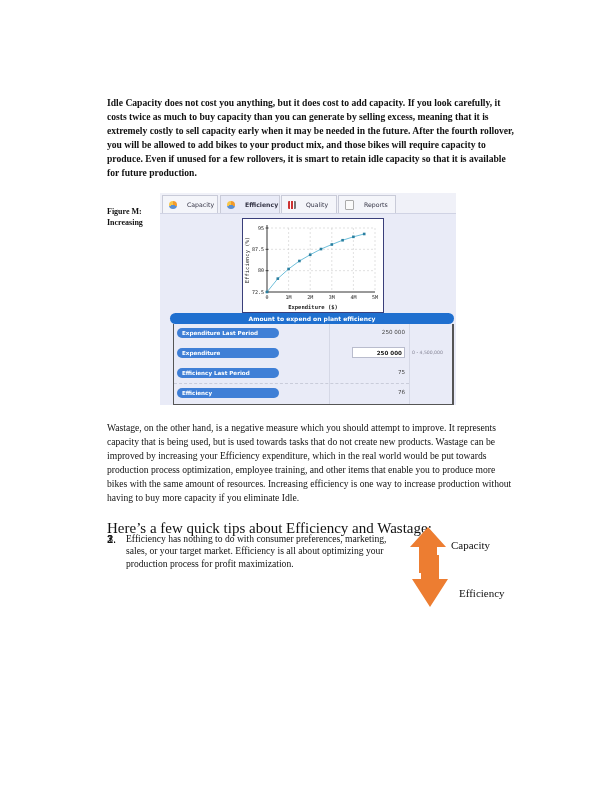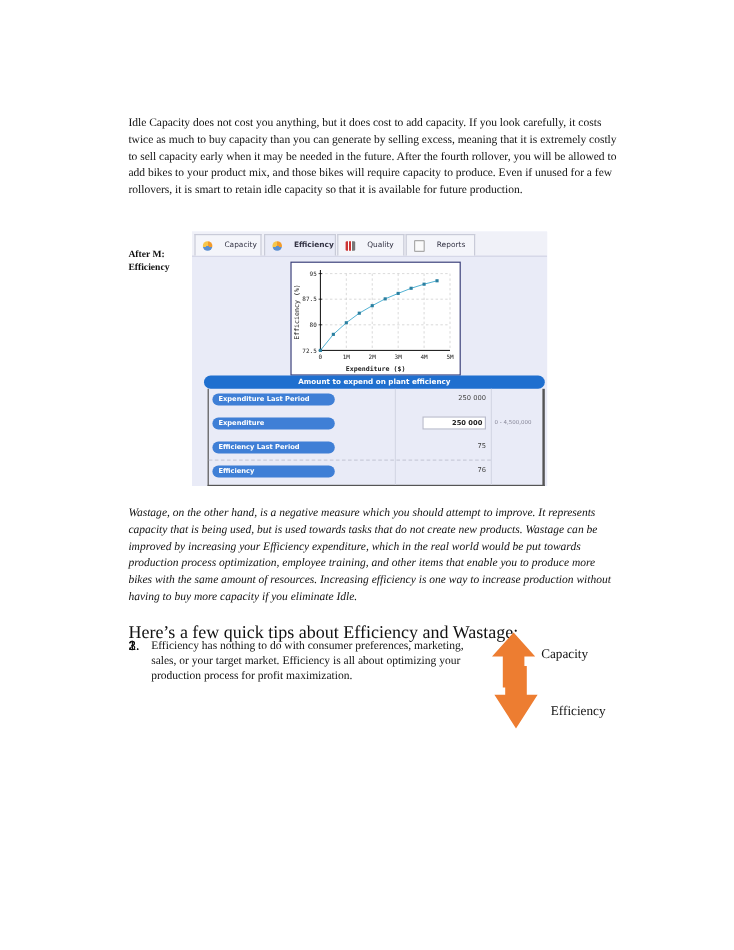--- a/index.html
+++ b/index.html
@@ -1,20 +1,20 @@
 <!DOCTYPE html>
 <html><head>
 <meta charset="utf-8">
 <style>
   html, body { margin:0; padding:0; }
   body { width:612px; height:792px; background:#ffffff; position:relative; overflow:hidden;
          font-family:"Liberation Serif", serif; color:#111; }
   .para { position:absolute; left:107px; width:408px; font-size:9.6px; line-height:14.1px; margin:0; }
-  #p1 { top:96px; }
-  #p2 { top:421px;font-style:italic; }
+  #p1 { top:96px;font-weight:bold; }
+  #p2 { top:421px; }
   .caption { position:absolute; left:107px; top:206px; font-size:8px; line-height:11px; font-weight:bold; width:50px; }
 
   
   .ui { position:absolute; left:160px; top:193px; width:296px; height:212px; background:#e9ebf7; overflow:hidden;
         font-family:"DejaVu Sans", sans-serif; }
   .tabs { position:absolute; left:0; top:0; right:0; height:20px; background:#f0f1f8; border-bottom:1px solid #d0d3e4; }
   .tab { position:absolute; top:2px; height:18px; border:1px solid #c9cbd8; border-bottom:none; background:#f4f5fa;
          font-size:6.2px; color:#334; display:flex; align-items:center; box-sizing:border-box; padding-left:6px; }
   .tab.active { background:#e9ebf7; font-weight:bold; }
   .tab .ic { width:8px; height:8px; border-radius:50%; margin-right:10px; flex:none; }
@@ -48,21 +48,21 @@
   .arrows { position:absolute; left:408px; top:525px; width:50px; height:84px; }
   .arrow-label { position:absolute; font-size:11px; font-family:"Liberation Serif", serif; }
   #lbl-cap { left:451px; top:539px; }
   #lbl-eff { left:459px; top:587px; }
 </style>
 </head>
 <body>
 
 <p class="para" id="p1">Idle Capacity does not cost you anything, but it does cost to add capacity. If you look carefully, it costs twice as much to buy capacity than you can generate by selling excess, meaning that it is extremely costly to sell capacity early when it may be needed in the future. After the fourth rollover, you will be allowed to add bikes to your product mix, and those bikes will require capacity to produce. Even if unused for a few rollovers, it is smart to retain idle capacity so that it is available for future production.</p>
 
-<div class="caption">After M: Efficiency</div>
+<div class="caption">Figure M: Increasing</div>
 
 <div class="ui">
   <div class="tabs">
     <div class="tab" style="left:2px;width:56px;">
       <span class="ic pie"></span>
       <span>Capacity</span>
     </div>
     <div class="tab active" style="left:60px;width:60px;">
       <span class="ic pie"></span>
       <span>Efficiency</span>

